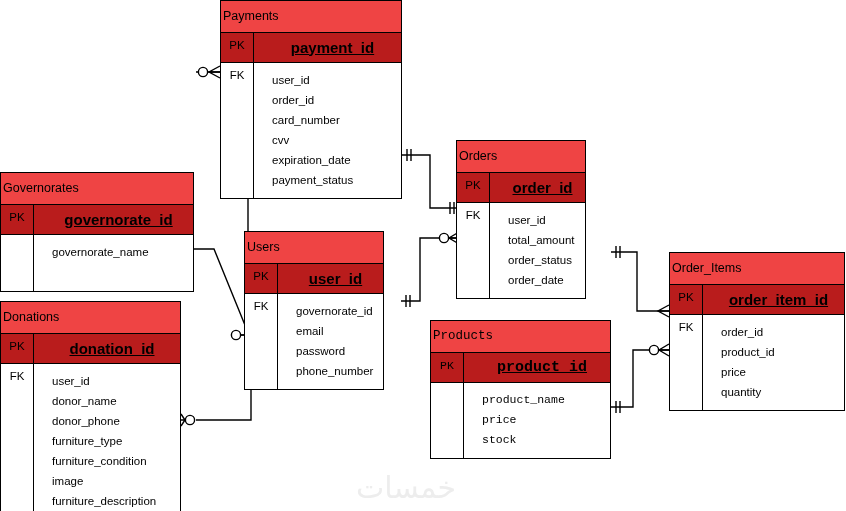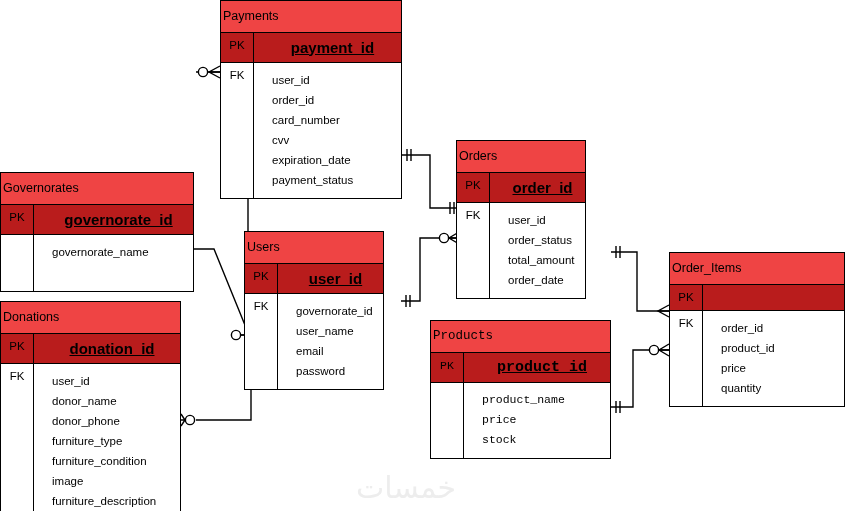--- a/index.html
+++ b/index.html
@@ -211,48 +211,49 @@
   <div class="entity" style="left:440px; top:140px; width:130px;margin-left:16px;">
     <div class="entity-title">Orders</div>
     <div class="row pk-row">
       <div class="key-cell">PK</div>
       <div class="attr-cell pk-name">order_id</div>
     </div>
     <div class="attr-list">
       <div class="key-col">FK</div>
       <div class="names-col">
         <div class="attr-line">user_id</div>
+        <div class="attr-line">total_amount</div>
         <div class="attr-line">order_status</div>
-        <div class="attr-line">total_amount</div>
         <div class="attr-line">order_date</div>
       </div>
     </div>
   </div>
 
   <div class="entity" style="left:244px; top:231px; width:140px;">
     <div class="entity-title">Users</div>
     <div class="row pk-row">
       <div class="key-cell">PK</div>
       <div class="attr-cell pk-name">user_id</div>
     </div>
     <div class="attr-list">
       <div class="key-col">FK</div>
       <div class="names-col">
         <div class="attr-line">governorate_id</div>
-        <div class="attr-line">user_name</div>
         <div class="attr-line">email</div>
         <div class="attr-line">password</div>
+        <div class="attr-line">phone_number</div>
       </div>
     </div>
   </div>
 
   <div class="entity" style="left:669px; top:239px; width:176px;margin-top:13px;">
     <div class="entity-title">Order_Items</div>
     <div class="row pk-row">
       <div class="key-cell">PK</div>
+      <div class="attr-cell pk-name">order_item_id</div>
     </div>
     <div class="attr-list">
       <div class="key-col">FK</div>
       <div class="names-col">
         <div class="attr-line">order_id</div>
         <div class="attr-line">product_id</div>
         <div class="attr-line">price</div>
         <div class="attr-line">quantity</div>
       </div>
     </div>

